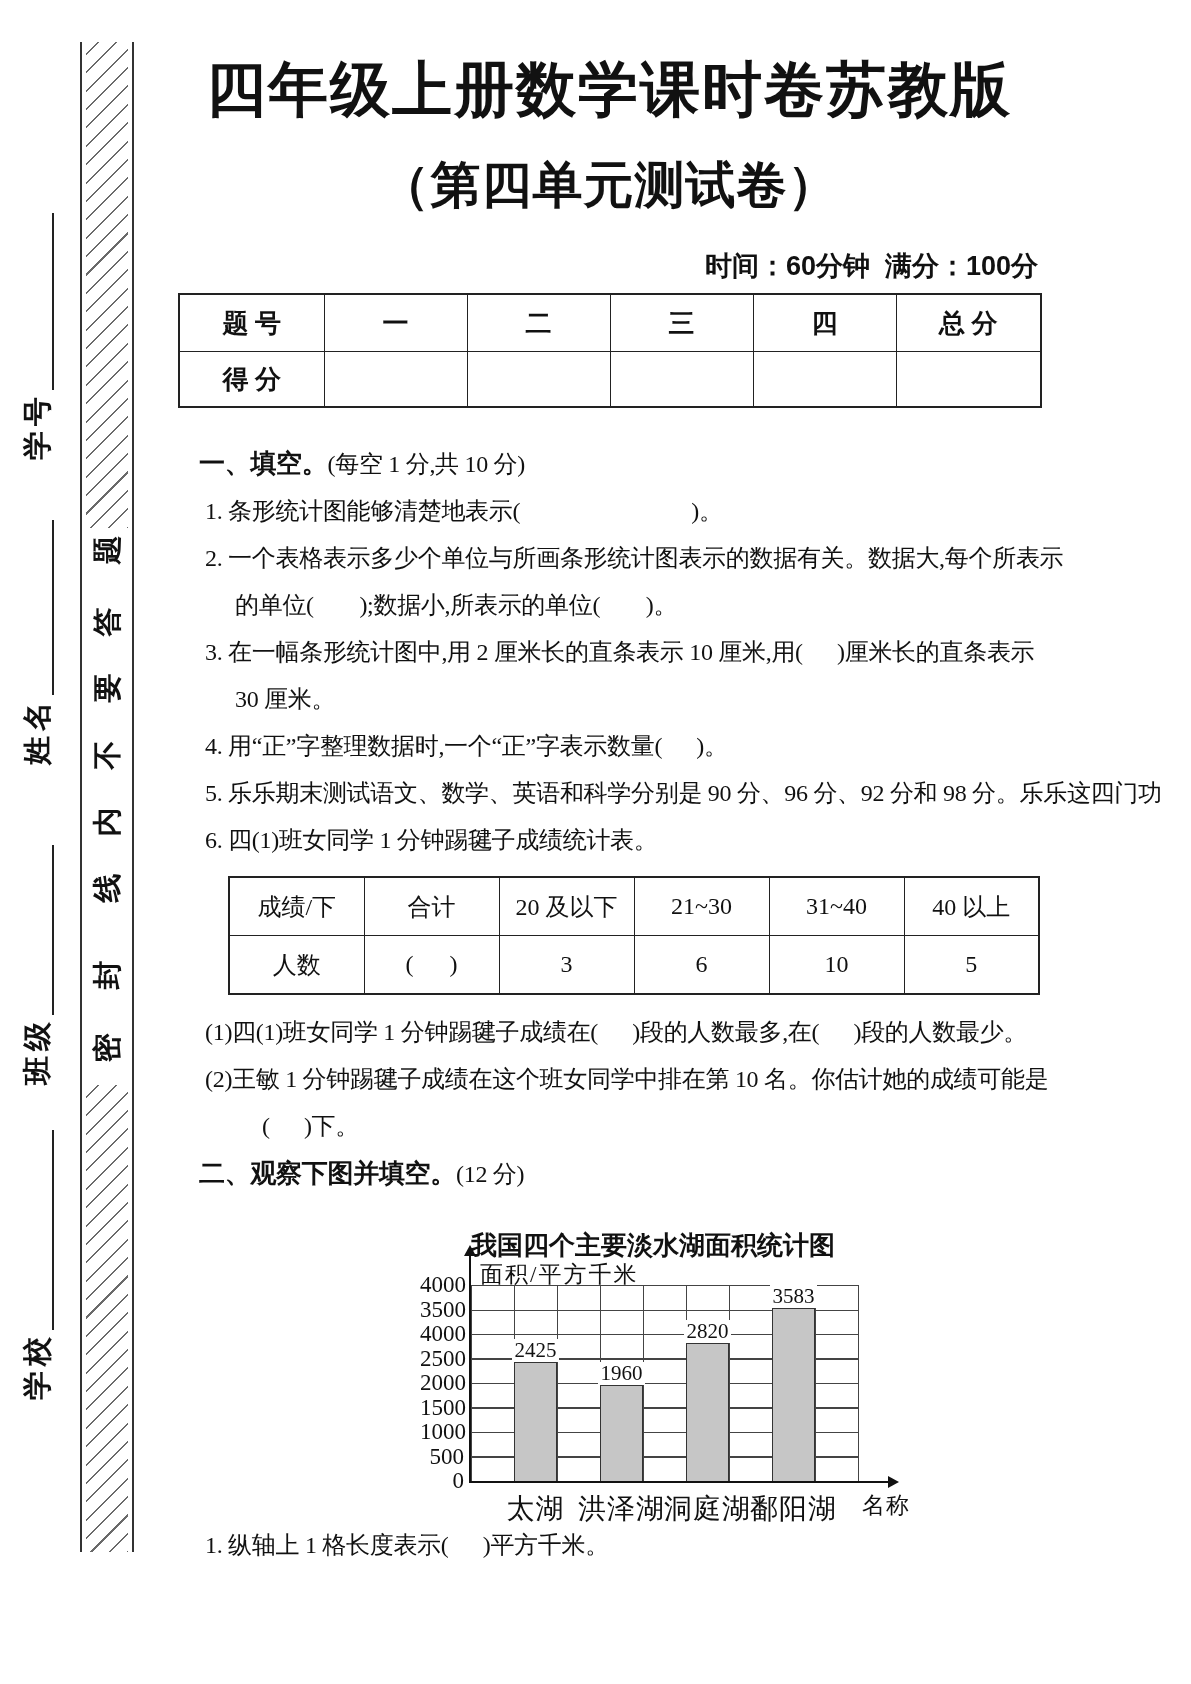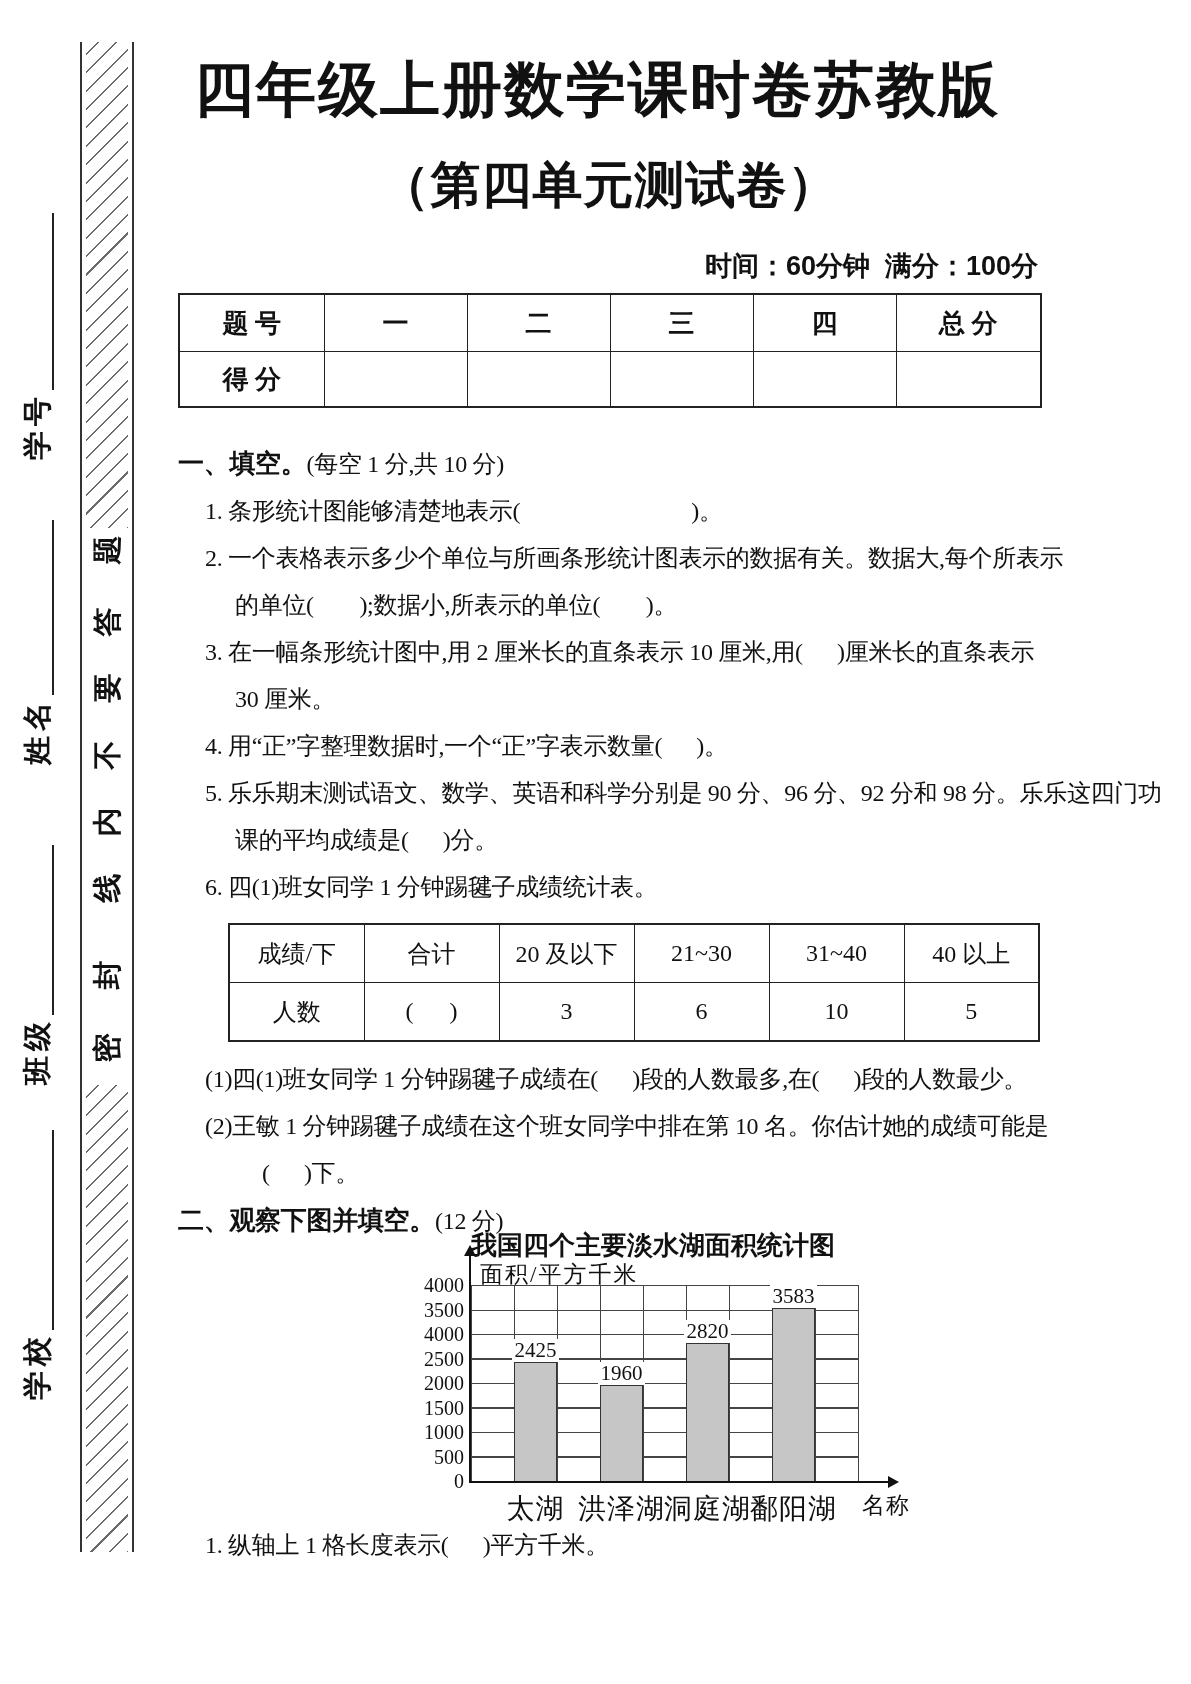--- a/index.html
+++ b/index.html
@@ -14,21 +14,21 @@
   .hatch-top{top:0;height:486px;}
   .hatch-bottom{top:1043px;height:467px;}
   .seal-char{position:absolute;left:50%;width:36px;height:36px;margin-left:-18px;
              transform:rotate(-90deg);font-size:29px;font-weight:600;text-align:center;line-height:36px;}
   .side-field{position:absolute;left:16px;height:38px;transform:rotate(-90deg);transform-origin:0 0;
               display:flex;align-items:flex-end;font-size:29px;}
   .side-label{font-weight:600;letter-spacing:5px;padding-right:2px;line-height:34px;white-space:nowrap;}
   .side-line{flex:1;border-bottom:2px solid #222;height:100%;}
 
   
-  .title1{position:absolute;left:166px;top:50px;width:862px;text-align:center;
+  .title1{position:absolute;left:178px;top:50px;width:862px;text-align:center;
           font-family:"Liberation Sans","DejaVu Sans",sans-serif;font-weight:900;font-size:60px;letter-spacing:2px;}
   .title2{position:absolute;left:178px;top:152px;width:862px;text-align:center;
           font-family:"Liberation Sans","DejaVu Sans",sans-serif;font-weight:900;font-size:50px;letter-spacing:1px;}
   .meta{position:absolute;left:178px;top:248px;width:860px;text-align:right;
         font-family:"Liberation Sans","DejaVu Sans",sans-serif;font-weight:700;font-size:27px;white-space:pre;}
 
   
   table{border-collapse:collapse;}
   .score-table{position:absolute;left:178px;top:293px;width:862px;table-layout:fixed;
                border:2.5px solid #222;}
@@ -38,42 +38,42 @@
 
   .stats-table{width:812px;margin:12px 0 14px 50px;table-layout:fixed;border:2.5px solid #222;}
   .stats-table td{border:1.5px solid #222;text-align:center;font-size:24px;height:55px;white-space:pre;}
 
   
   .content{position:absolute;left:178px;top:440px;width:900px;}
   .q{font-size:24px;line-height:47px;white-space:pre;letter-spacing:-0.3px;padding-left:27px;}
   .q.indent2{padding-left:57px;}
   .q.indent3{padding-left:84px;}
   .sec{padding-left:0;}
-  .sec .hb{font-family:"Liberation Sans","DejaVu Sans",sans-serif;font-weight:800;font-size:26px;}
+  .sec .hb{font-family:"Liberation Sans","DejaVu Sans",sans-serif;font-weight:800;font-size:26px;margin-left:21px;}
   .sec .hp{font-size:24px;margin-top:28px;}
 
   
   .chart{position:absolute;left:420px;top:1228px;width:540px;height:310px;}
   .chart-title{position:absolute;left:38px;top:0;width:390px;text-align:center;
                font-family:"Liberation Sans","DejaVu Sans",sans-serif;font-weight:800;font-size:26px;}
   .y-label{position:absolute;left:60px;top:31px;font-size:23px;letter-spacing:2px;}
   .y-axis-ext{position:absolute;left:49px;top:28px;width:2px;height:30px;background:#111;}
   .y-arrow{position:absolute;left:44px;top:17px;width:0;height:0;
            border-left:6px solid transparent;border-right:6px solid transparent;border-bottom:11px solid #111;}
   .plot{position:absolute;left:49px;top:57px;width:387px;height:196px;
         border-left:2px solid #111;border-bottom:2px solid #111;border-right:1.5px solid #444;
         background-image:
           repeating-linear-gradient(to bottom,#444 0,#444 1px,transparent 1px,transparent 24.5px),
           repeating-linear-gradient(to right,#444 0,#444 1px,transparent 1px,transparent 43px);}
   .bar-col{position:absolute;bottom:0;width:43px;height:100%;
            display:flex;flex-direction:column;align-items:center;justify-content:flex-end;}
   .bar-value{width:47px;margin:0 -2px;background:#fff;text-align:center;
              font-size:21px;line-height:23px;z-index:2;}
   .bar{width:43px;box-sizing:border-box;background:#c6c6c6;border:1.5px solid #333;border-bottom:none;}
-  .ytick{position:absolute;left:0;width:44px;text-align:right;font-size:20px;line-height:26px;}
+  .ytick{position:absolute;left:0;width:44px;text-align:right;font-size:23px;line-height:26px;}
   .xlabel{position:absolute;top:262px;width:90px;text-align:center;font-size:28px;letter-spacing:1px;}
   .x-name{position:absolute;left:442px;top:262px;width:90px;font-size:23px;letter-spacing:1px;}
   .x-axis-ext{position:absolute;left:438px;top:253px;width:32px;height:2px;background:#111;}
   .x-arrow{position:absolute;left:468px;top:248px;width:0;height:0;
            border-top:6px solid transparent;border-bottom:6px solid transparent;border-left:11px solid #111;}
 
   .after-q{position:absolute;left:178px;top:1522px;width:860px;}
 </style>
 </head>
 <body>
@@ -145,21 +145,20 @@
 
   <div class="content">
     <div class="q sec"><span class="hb">一、填空。</span><span class="hp">(每空 1 分,共 10 分)</span></div>
     <div class="q">1. 条形统计图能够清楚地表示(                              )。</div>
     <div class="q">2. 一个表格表示多少个单位与所画条形统计图表示的数据有关。数据大,每个所表示</div>
     <div class="q indent2">的单位(        );数据小,所表示的单位(        )。</div>
     <div class="q">3. 在一幅条形统计图中,用 2 厘米长的直条表示 10 厘米,用(      )厘米长的直条表示</div>
     <div class="q indent2">30 厘米。</div>
     <div class="q">4. 用“正”字整理数据时,一个“正”字表示数量(      )。</div>
     <div class="q">5. 乐乐期末测试语文、数学、英语和科学分别是 90 分、96 分、92 分和 98 分。乐乐这四门功</div>
-    <div class="q indent2">课的平均成绩是(      )分。</div>
     <div class="q">6. 四(1)班女同学 1 分钟踢毽子成绩统计表。</div>
 
     <table class="stats-table">
       <tbody>
           <tr>
         <td>成绩/下</td>
         <td>合计</td>
         <td>20 及以下</td>
         <td>21~30</td>
         <td>31~40</td>

